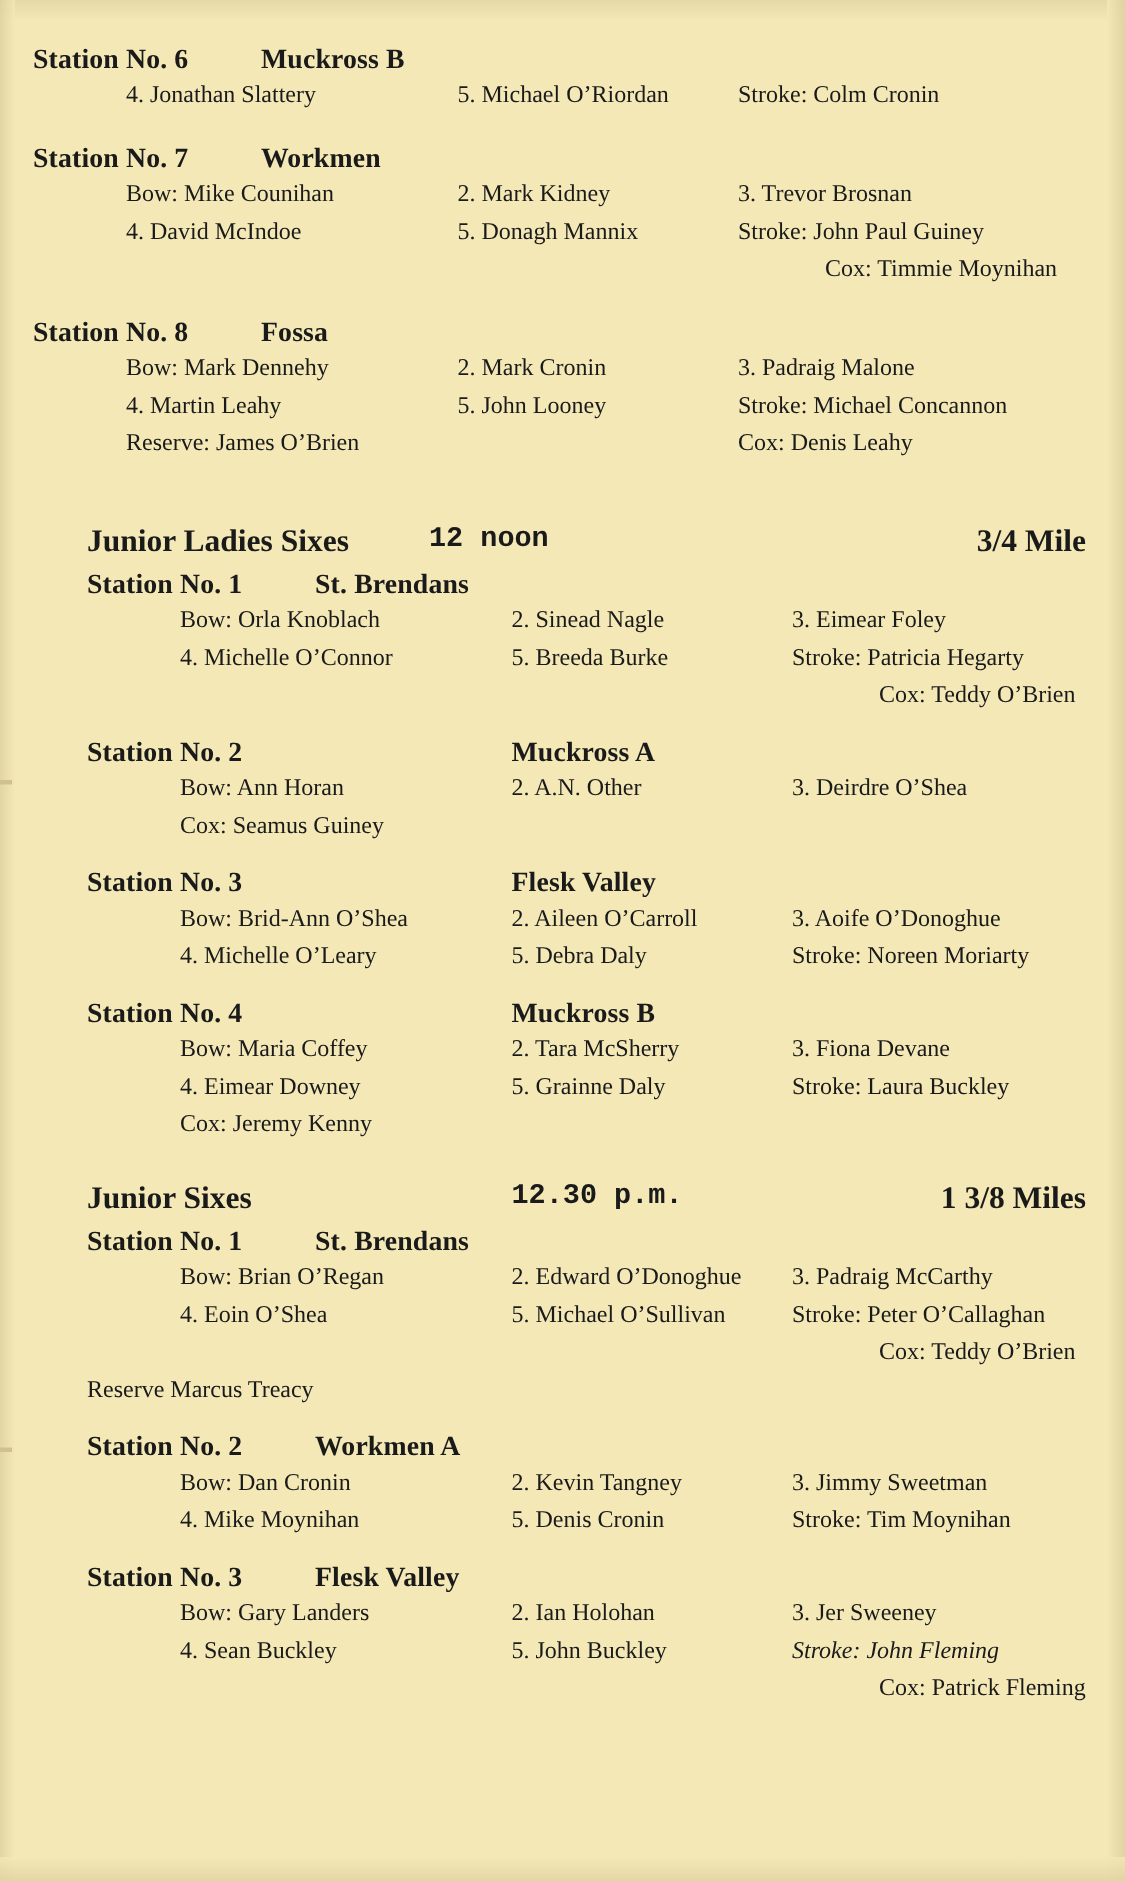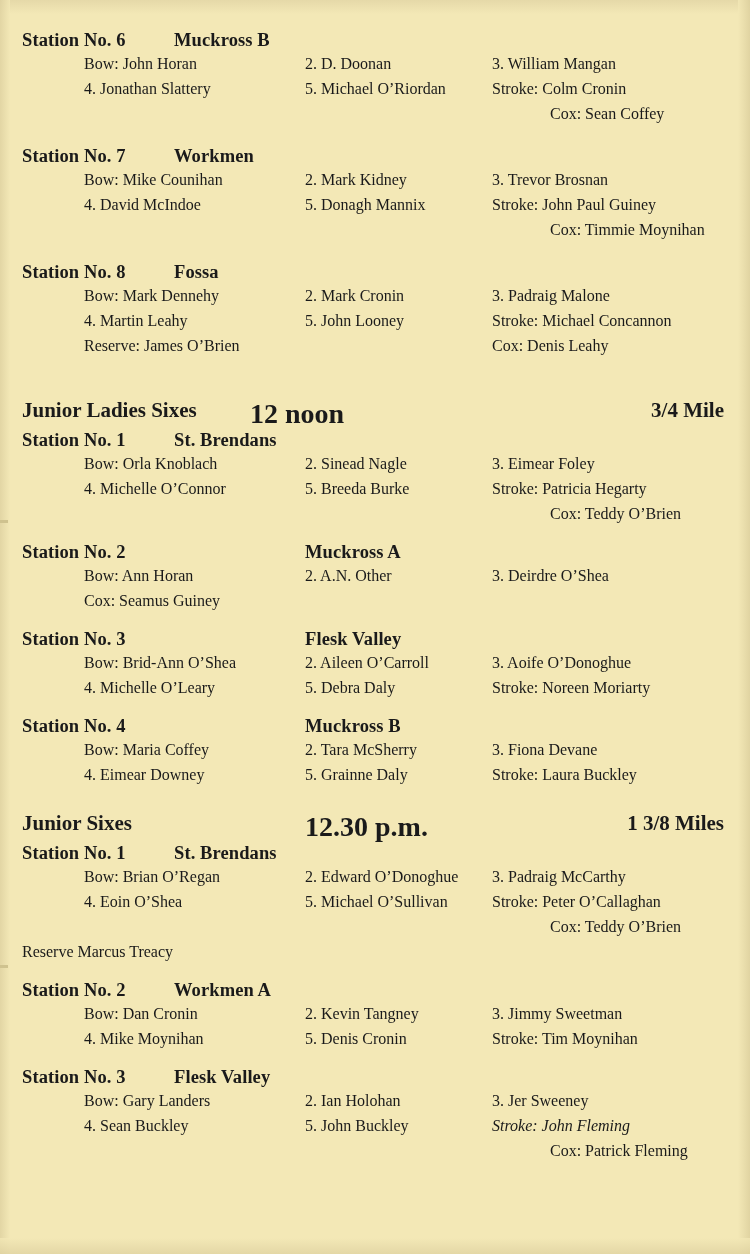--- a/index.html
+++ b/index.html
@@ -80,29 +80,31 @@
     top: 0;
     white-space: nowrap;
   }
 
   .sec-title {
     font-weight: bold;
     font-size: 21px;
   }
   .sec-time {
     font-weight: bold;
-    font-size: 28px;
+    font-size: 19px;
+    font-family: Liberation Mono, monospace;
   }
   .sec-dist {
     font-weight: bold;
     font-size: 21px;
   }
 
   .event {
     margin-top: 20px;
+    margin-left: 36px;
   }
   .event-head {
     position: relative;
     height: 32px;
   }
   .spacer-10 { height: 10px; }
   .spacer-14 { height: 14px; }
 </style>
 </head>
 <body>
@@ -115,31 +117,23 @@
   <div class="nick" style="top:520px"></div>
   <div class="nick" style="top:965px"></div>
 
   <div class="content" id="content">
       <div class="station-block">
         <div class="r hdr">
           <span class="c" style="left: 0px;">Station No. 6</span>
           <span class="c" style="left: 152px;">Muckross B</span>
         </div>
         <div class="r">
-          <span class="c" style="left: 62px;">Bow:  John Horan</span>
-          <span class="c" style="left: 283px;">2.  D. Doonan</span>
-          <span class="c" style="left: 470px;">3.  William Mangan</span>
-        </div>
-        <div class="r">
           <span class="c" style="left: 62px;">4.  Jonathan Slattery</span>
           <span class="c" style="left: 283px;">5.  Michael O’Riordan</span>
           <span class="c" style="left: 470px;">Stroke:  Colm Cronin</span>
-        </div>
-        <div class="r">
-          <span class="c" style="left: 528px;">Cox:  Sean Coffey</span>
         </div>
       </div>
       <div class="spacer-14"></div>
       <div class="station-block">
         <div class="r hdr">
           <span class="c" style="left: 0px;">Station No. 7</span>
           <span class="c" style="left: 152px;">Workmen</span>
         </div>
         <div class="r">
           <span class="c" style="left: 62px;">Bow:  Mike Counihan</span>
@@ -243,20 +237,23 @@
           <div class="r">
             <span class="c" style="left: 62px;">Bow:  Maria Coffey</span>
             <span class="c" style="left: 283px;">2.  Tara McSherry</span>
             <span class="c" style="left: 470px;">3.  Fiona Devane</span>
           </div>
           <div class="r">
             <span class="c" style="left: 62px;">4.  Eimear Downey</span>
             <span class="c" style="left: 283px;">5.  Grainne Daly</span>
             <span class="c" style="left: 470px;">Stroke:  Laura Buckley</span>
           </div>
+          <div class="r">
+            <span class="c" style="left: 62px;">Cox:  Jeremy Kenny</span>
+          </div>
         </div>
       </div>
       <div class="event">
         <div class="event-head">
           <span class="c sec-title" style="left: 0px;">Junior Sixes</span>
           <span class="c sec-time" style="left: 283px;">12.30 p.m.</span>
           <span class="c sec-dist" style="right: 0px;">1 3/8 Miles</span>
         </div>
         <div class="station-block">
           <div class="r hdr">

